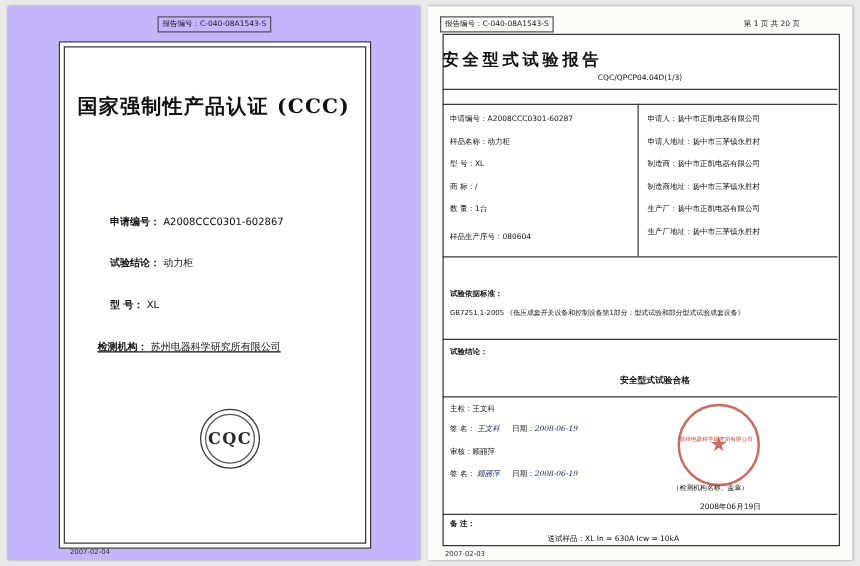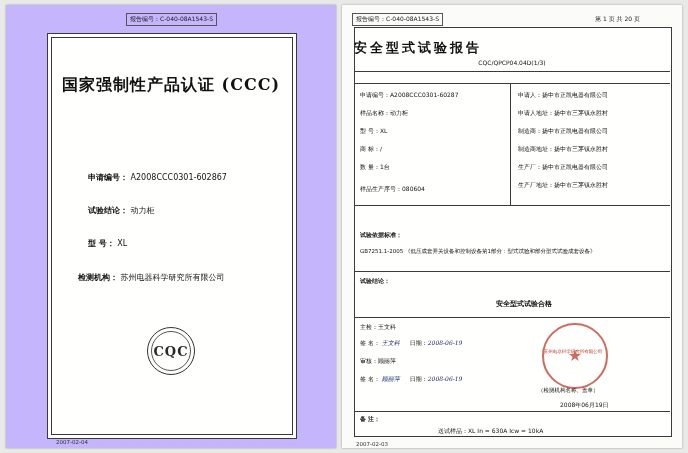--- a/index.html
+++ b/index.html
@@ -120,26 +120,26 @@
     <span class="val">A2008CCC0301-602867</span>
   </div>
   <div class="l-field" style="left:82px;top:200px;font-size:8px;">
     <span class="lab">试验结论：</span>
     <span class="val">动力柜</span>
   </div>
   <div class="l-field" style="left:82px;top:233px;font-size:8px;">
     <span class="lab">型  号：</span>
     <span class="val">XL</span>
   </div>
-  <div class="l-field" style="left:72px;top:267px;font-size:8px;">
+  <div class="l-field" style="left:72px;top:267px;font-size:8px;text-decoration:underline;">
     <span class="lab">检测机构：</span>
     <span class="val">苏州电器科学研究所有限公司</span>
   </div>
 
-  <div class="cqc-seal" style="left:141px;top:322px;">
+  <div class="cqc-seal" style="left:154px;top:322px;">
     <span>CQC</span>
   </div>
 
   <div class="footer-code" style="left:50px;top:434px;">2007-02-04</div>
 </div>
 
 <div class="scan" id="right-page">
 
   <div class="hdr" style="left:10px;top:8px;">
     <span class="boxed">

